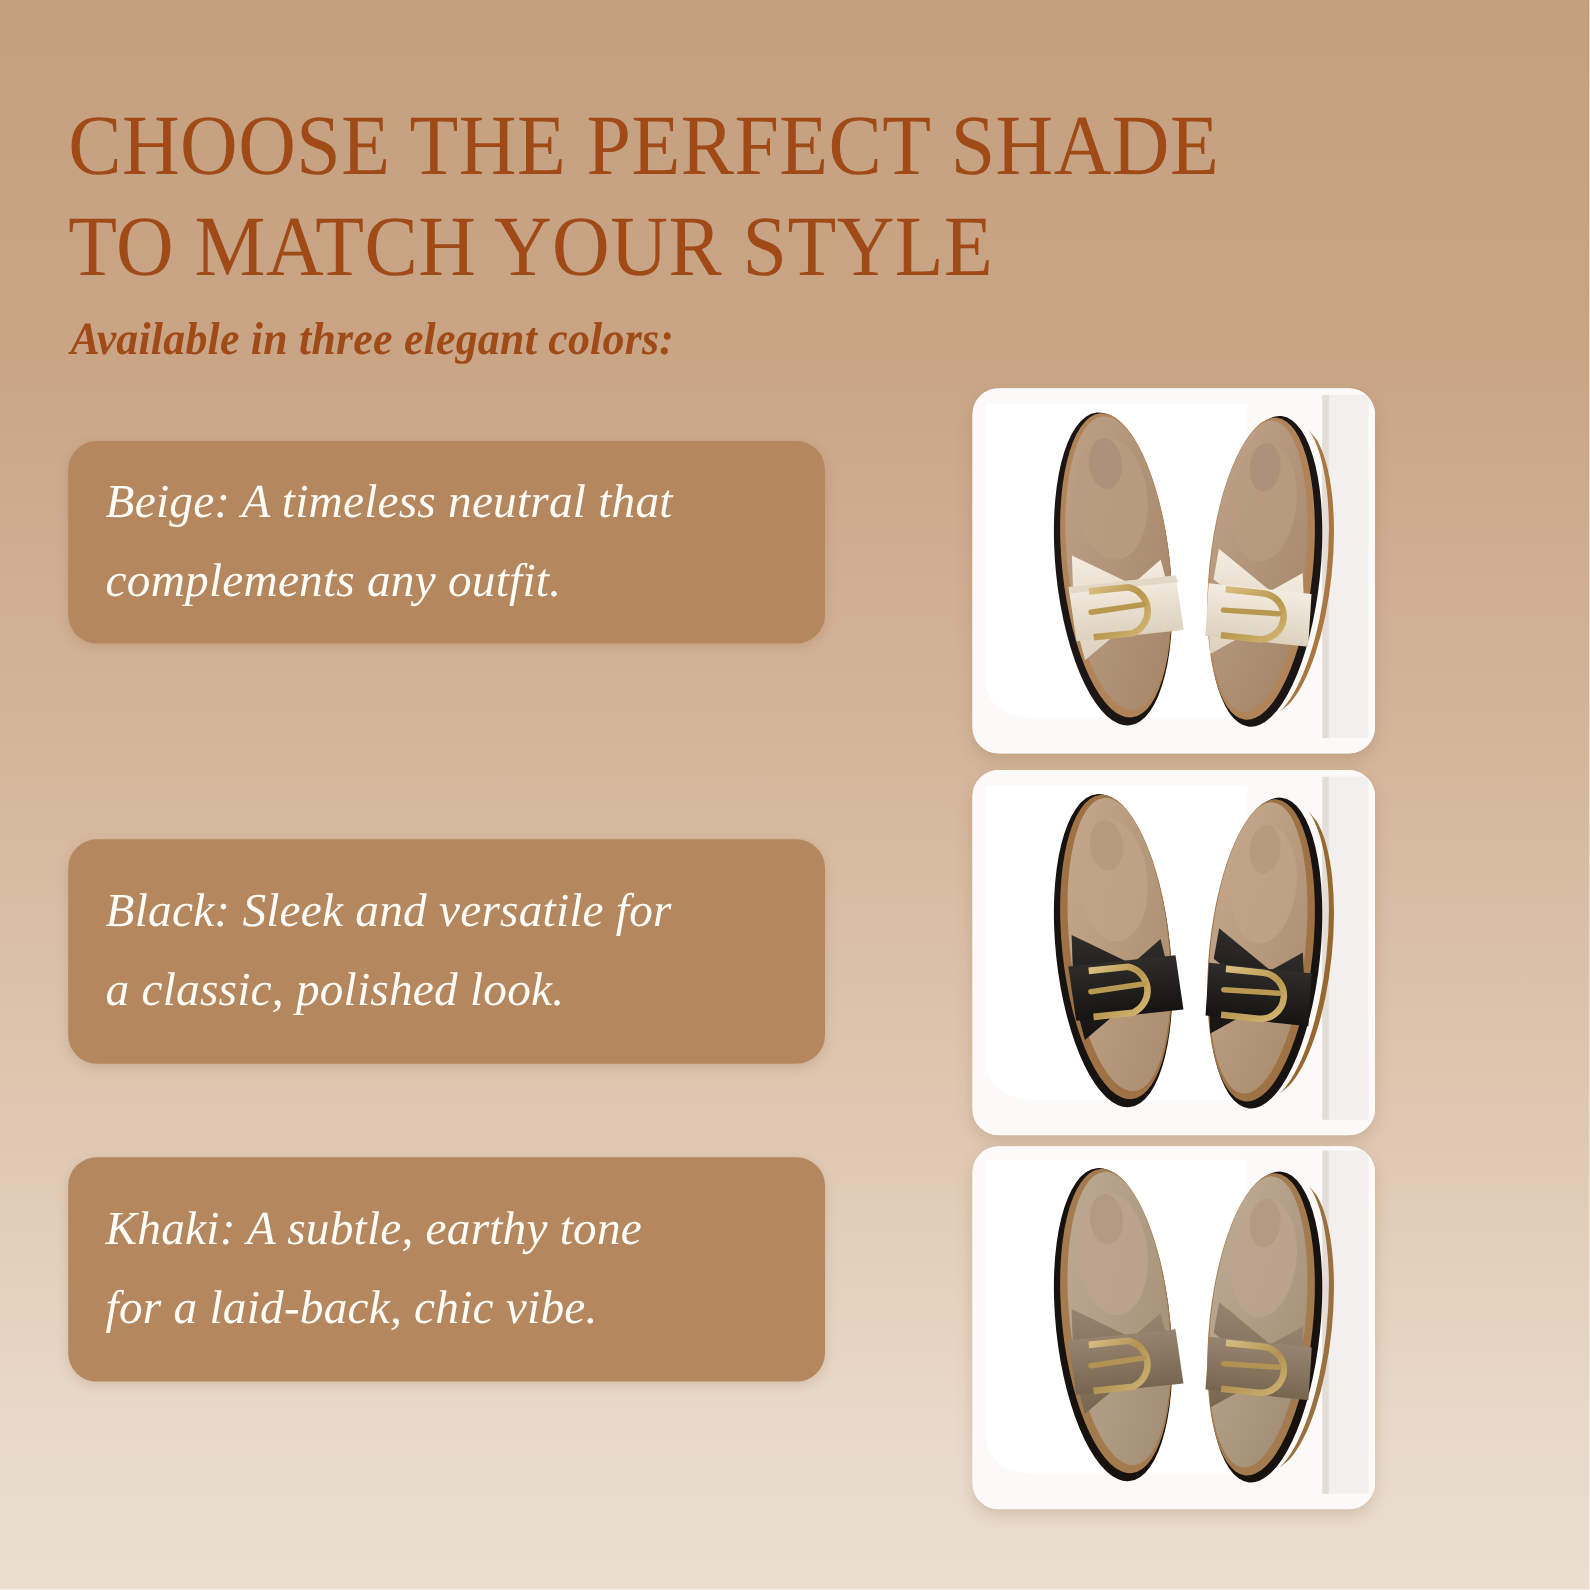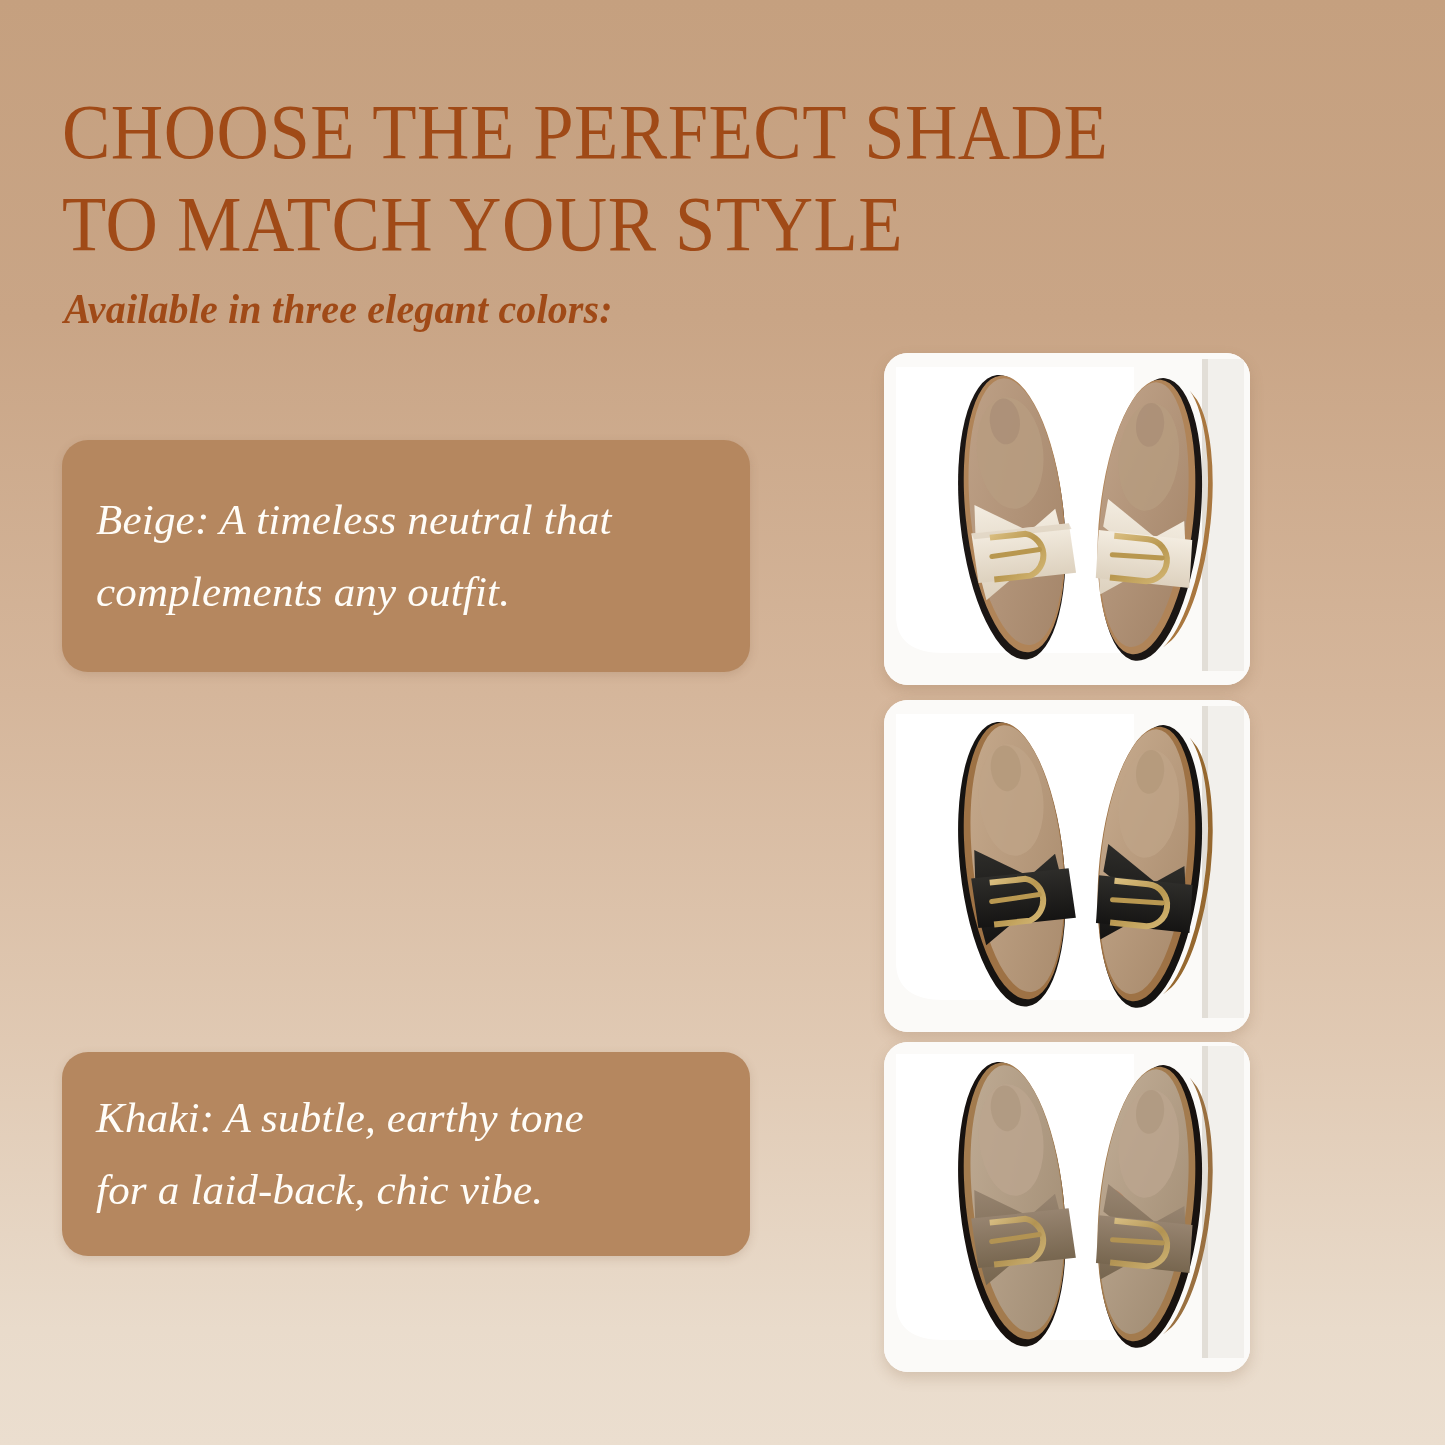--- a/index.html
+++ b/index.html
@@ -63,21 +63,21 @@
     position: absolute;
     left: 62px;
     width: 688px;
     background: #B5875F;
     border-radius: 26px;
     box-shadow: 0 3px 10px rgba(120, 85, 55, 0.18);
     display: flex;
     align-items: center;
     padding: 0 34px;
   }
-  .card-1 { top: 440px;  height: 232px; }
+  .card-1 { top: 401px;  height: 184px; }
   .card-2 { top: 763px;  height: 204px; }
   .card-3 { top: 1052px; height: 204px; }
 
   .card-text {
     color: #FFFDF8;
     font-style: italic;
     font-size: 43px;
     line-height: 72px;
     letter-spacing: 0.2px;
     white-space: pre-line;
@@ -168,20 +168,24 @@
         <path d="M216 182 L310 182 L312 230 L218 230 Z" fill="url(#st1)"></path>
         <g fill="none" stroke="url(#bg1)" stroke-width="6">
           <path d="M232 186 L232 228" stroke-linecap="round"></path>
           <path d="M232 186 L266 186 A21 21 0 0 1 266 228 L232 228"></path>
         </g>
         <path d="M232 205 L282 203" stroke="#B8974F" stroke-width="5" stroke-linecap="round"></path>
       </g>
     </svg>
   </div>
 
+  <div class="card card-2">
+    <div class="card-text">Black: Sleek and versatile for
+a classic, polished look.</div>
+  </div>
 
   <div class="photo photo-2">
     <svg viewBox="0 0 366 332" xmlns="http://www.w3.org/2000/svg">
       <defs>
         <linearGradient id="fb2" x1="0" y1="0" x2="1" y2="1">
           <stop offset="0%" stop-color="#C6AA8D"></stop>
             <stop offset="100%" stop-color="#A88A6C"></stop>
         </linearGradient>
         <linearGradient id="st2" x1="0" y1="0" x2="0" y2="1">
           <stop offset="0%" stop-color="#2E2D2A"></stop>

